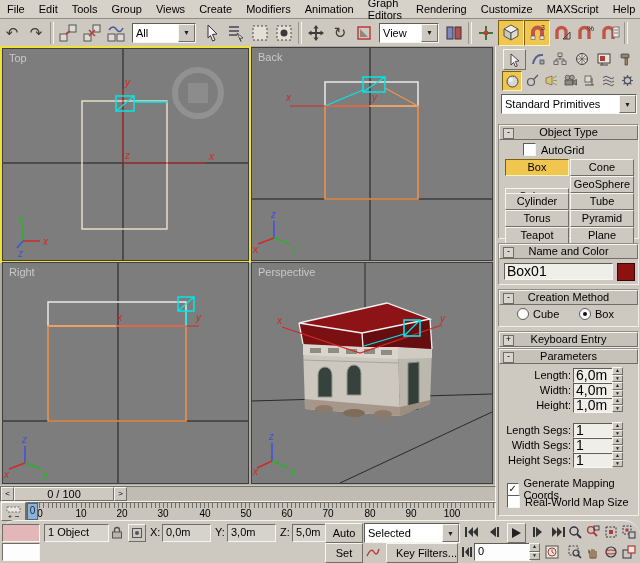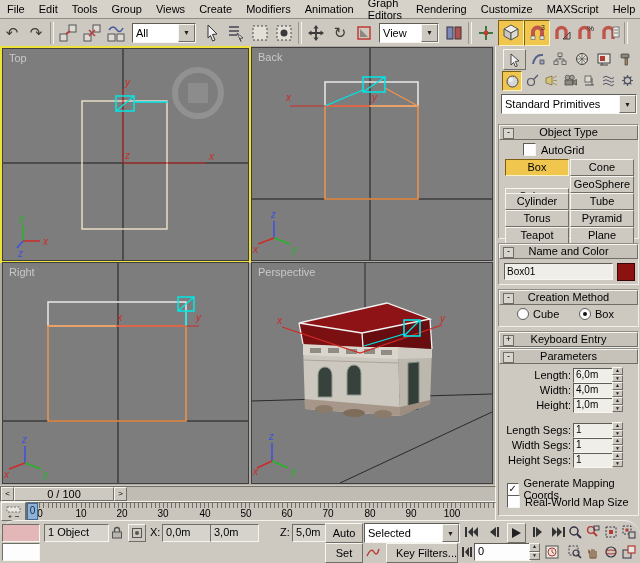--- a/index.html
+++ b/index.html
@@ -48,21 +48,21 @@
   .roll-box{position:absolute;left:3px;top:2px;width:9px;height:9px;background:#d8d5ce;
             border:1px solid #716e67;font-size:9px;line-height:7px;text-align:center;}
   .cp-btn{position:absolute;width:62px;height:15px;font-size:11px;text-align:center;line-height:15px;
           background:#cdc9c1;border:1px solid;border-color:#f7f5f0 #716e67 #716e67 #f7f5f0;}
   .cp-btn.act{background:#f0c64e;border-color:#7c5f10 #fff3c0 #fff3c0 #7c5f10;}
   .cbx{width:11px;height:11px;background:#fdfdfd;border:1px solid;border-color:#5f5d58 #f7f5f0 #f7f5f0 #5f5d58;
        font-size:10px;line-height:10px;text-align:center;color:#111;}
   .radio{width:10px;height:10px;border-radius:50%;background:#fdfdfd;border:1px solid #5f5d58;position:relative;}
   .radio.on::after{content:"";position:absolute;left:2.5px;top:2.5px;width:4px;height:4px;border-radius:50%;background:#111;}
   .pfield{position:absolute;height:13px;background:#f0eee9;border:1px solid;
-          border-color:#5f5d58 #f7f5f0 #f7f5f0 #5f5d58;font-size:10px;line-height:12px;padding-left:2px;}
+          border-color:#5f5d58 #f7f5f0 #f7f5f0 #5f5d58;font-size:14px;line-height:12px;padding-left:2px;}
   .spin{position:absolute;width:11px;height:15px;display:flex;flex-direction:column;}
   .spin div{flex:1;background:#cdc9c1;border:1px solid;border-color:#f7f5f0 #716e67 #716e67 #f7f5f0;
             font-size:5px;line-height:5px;text-align:center;color:#222;}
   .plabel{position:absolute;font-size:11px;text-align:right;}
   
   #timeslider{position:absolute;left:0;top:486px;width:494px;height:14px;background:#c0bcb4;
               border:1px solid;border-color:#716e67 #f7f5f0 #f7f5f0 #716e67;display:flex;}
   .ts-arrow{width:11px;height:12px;background:#cdc9c1;border:1px solid;
             border-color:#f7f5f0 #716e67 #716e67 #f7f5f0;font-size:8px;line-height:11px;text-align:center;}
   .ts-handle{width:98px;height:12px;background:#cdc9c1;border:1px solid;
@@ -622,21 +622,21 @@
     </div>
     <div class="abs raised ctr" style="left:128px;top:3px;width:16px;height:16px;">
       <svg width="10" height="10">
           <rect x="0.5" y="0.5" width="9" height="9" fill="none" stroke="#555"></rect>
           <circle cx="5" cy="5" r="2" fill="#555"></circle>
         </svg>
     </div>
     <span class="slabel" style="left:150px;top:2px;">X:</span>
     <div class="sfield" style="left:162px;top:3px;width:44px;">0,0m</div>
     <span class="slabel" style="left:215px;top:2px;">Y:</span>
-    <div class="sfield" style="left:210px;top:3px;width:44px;">3,0m</div>
+    <div class="sfield" style="left:227px;top:3px;width:44px;">3,0m</div>
     <span class="slabel" style="left:280px;top:2px;">Z:</span>
     <div class="sfield" style="left:292px;top:3px;width:44px;">5,0m</div>
     <div class="abs ctr" style="left:341px;top:3px;width:20px;height:17px;">
       <svg width="18" height="10">
           <circle cx="4" cy="5" r="3" fill="none" stroke="#8f8c85" stroke-width="1.6"></circle>
           <path d="M7 5 H17 M13 5 V8 M16 5 V8" stroke="#8f8c85" stroke-width="1.6"></path>
         </svg>
     </div>
 
     <div class="sbtn" style="left:325px;top:2px;width:36px;line-height:18px;">Auto Key</div>

